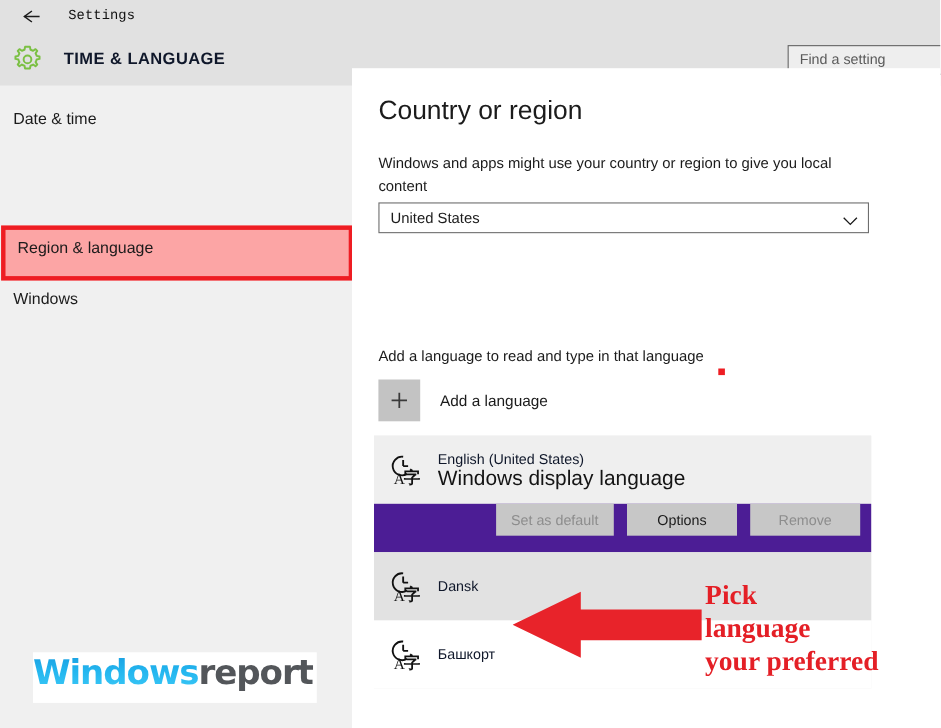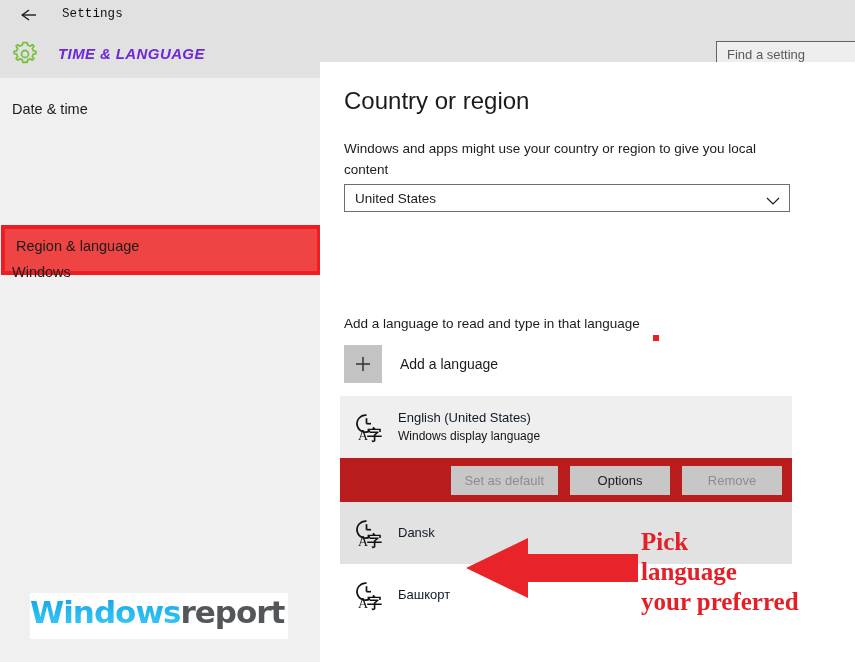--- a/index.html
+++ b/index.html
@@ -58,23 +58,22 @@
     position: absolute;
     left: 10px; top: 9px;
     width: 30px; height: 30px;
   }
   .gear-icon svg { display: block; }
   .category-title {
     position: absolute;
     left: 58px; top: 15px;
     font-size: 15px;
     font-weight: bold;
-    color: #6d28d9;
+    color: #0f172a;
     letter-spacing: .4px;
-    font-style: italic;
   }
   .search-box {
     position: absolute;
     left: 716px; top: 41px;
     width: 160px; height: 27px;
     background: #eeeeee;
     border: 1px solid #636363;
     box-sizing: border-box;
     padding: 3px 0 0 10px;
   }
@@ -113,22 +112,21 @@
   .nav-item.item1 { top: 52px; }
   .nav-item.item2 { top: 100px; }
 
   
   .nav-highlight-wrap {
     position: absolute;
     left: 1px; top: 127px;
     width: 320px; height: 50px;
     border: 4px solid #ee1d23;
     box-sizing: border-box;
-    background: #ef4444;
-    margin-top: 20px;
+    background: #fca5a5;
   }
 
   
   .content {
     position: absolute;
     left: 320px; top: 62px;
     width: 535px; height: 584px;
     background: #ffffff;
   }
   .sect-title {
@@ -211,29 +209,28 @@
   .lang-icon {
     width: 40px; height: 38px;
     flex: 0 0 40px;
     display: flex;
     align-items: center;
     justify-content: center;
   }
   .lang-icon svg { display: block; }
   .lang-text { margin-left: 10px; }
   .lang-name { font-size: 13px; color: #0f172a; line-height: 18px; }
-  .lang-sub { font-size: 12px; color: #141414; line-height: 18px; }
+  .lang-sub { font-size: 19px; color: #141414; line-height: 18px; }
 
   
   .btn-row {
     position: relative;
     height: 44px;
-    background: #b91c1c;
-    display: flex;
-    align-items: center;
+    background: #4c1d95;
+    display: flex;
     justify-content: flex-end;
     padding-right: 10px;
     box-sizing: border-box;
   }
   .wbtn {
     height: 29px;
     min-width: 100px;
     margin-left: 12px;
     background: #c7c7c7;
     border: none;

